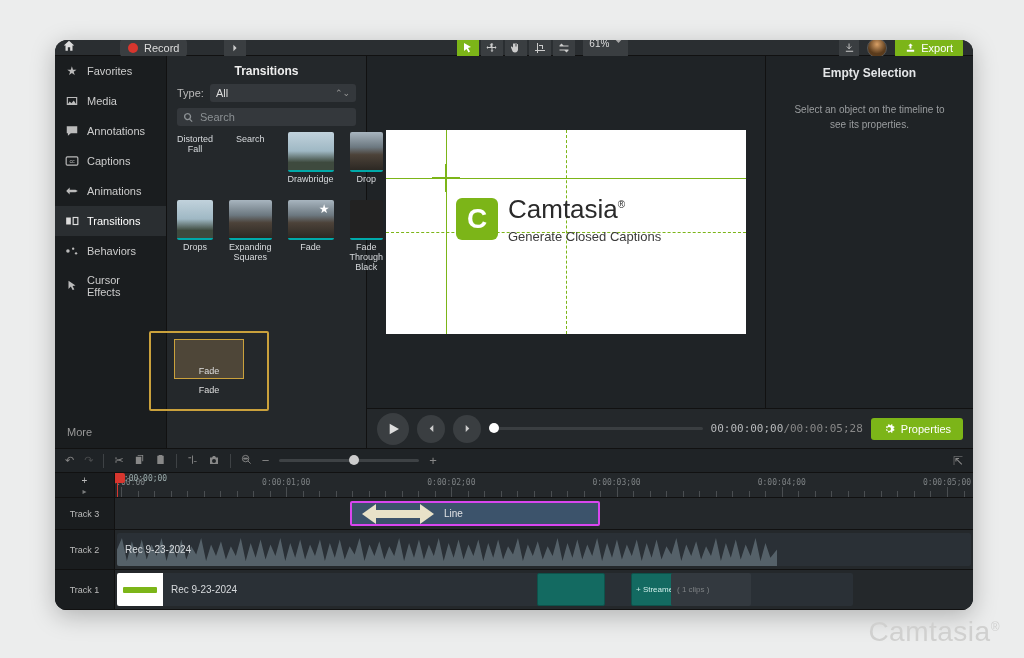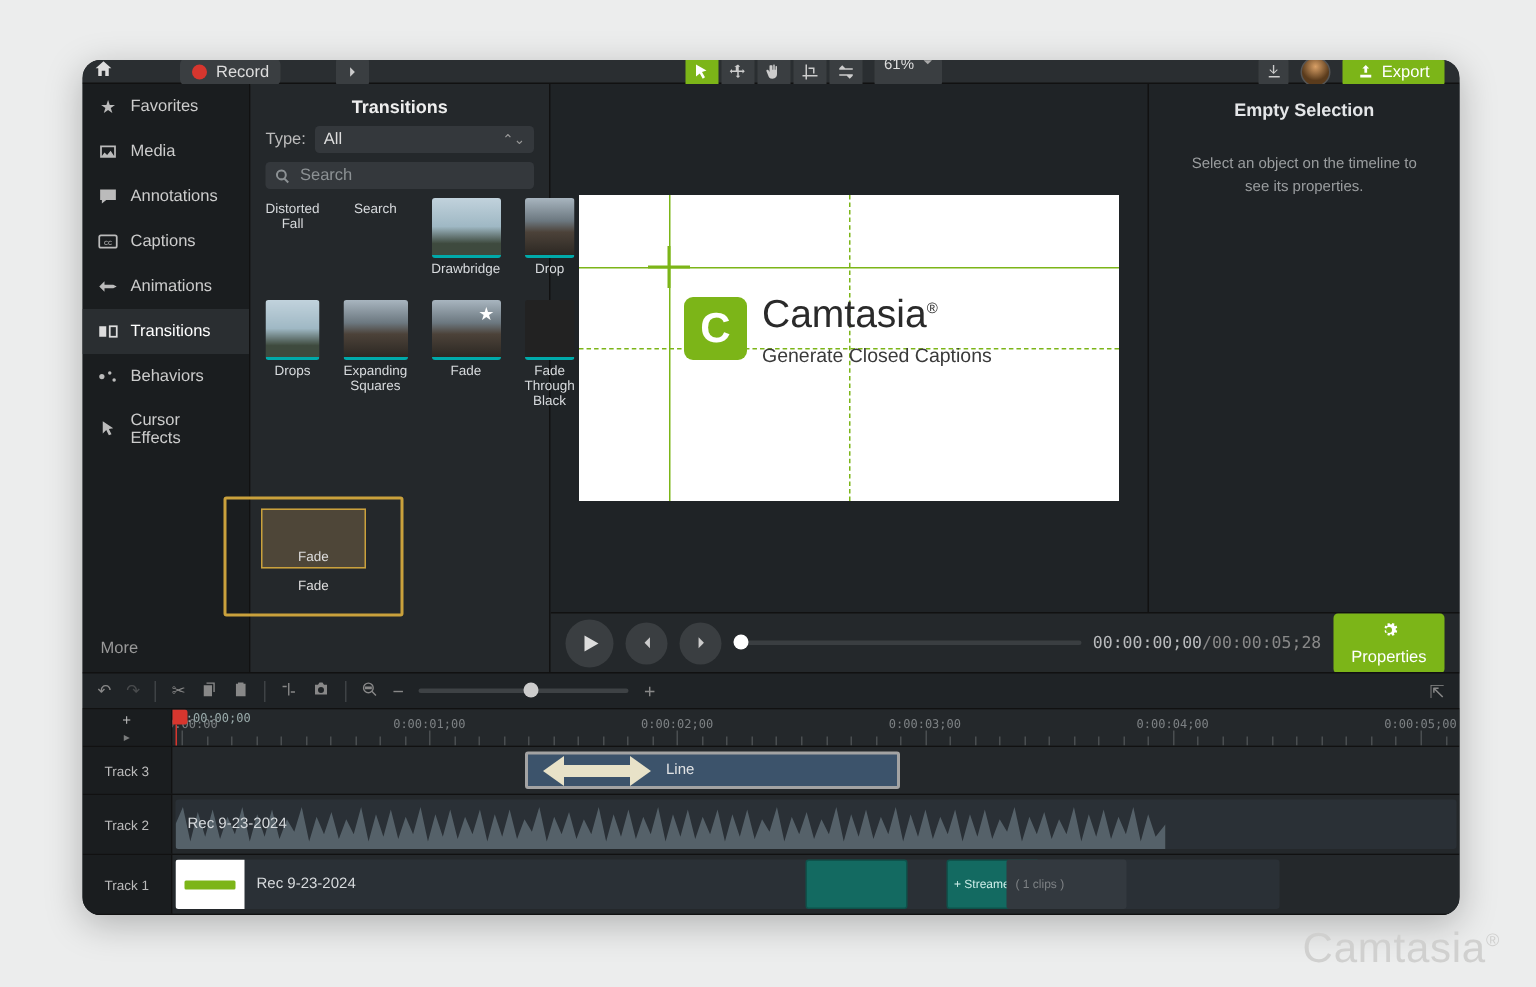--- a/index.html
+++ b/index.html
@@ -83,21 +83,21 @@
   .props-msg { text-align:center; color:#9a9d9f; font-size:10px; line-height:1.5; padding:0 10px; }
 
   
   .playbar { height:40px; background:#24282b; display:flex; align-items:center; padding:0 10px; gap:8px; border-top:1px solid #111; }
   .play-btn { width:28px; height:28px; border-radius:50%; background:#3a3e41; display:flex; align-items:center; justify-content:center; color:#ddd; }
   .play-main { width:32px; height:32px; }
   .seek { flex:1; height:3px; background:#3a3e41; border-radius:2px; position:relative; }
   .seek .dot { position:absolute; left:0; top:-4px; width:10px; height:10px; border-radius:50%; background:#fff; }
   .tc { font-family: ui-monospace, Menlo, monospace; font-size:11px; color:#888; }
   .tc .cur { color:#b8babc; }
-  .props-btn { display:flex; align-items:center; gap:6px; background:#7cb518; color:#fff; padding:5px 12px; border-radius:3px; font-size:11px; margin-left:auto;flex-direction:column; }
+  .props-btn { display:flex; align-items:center; gap:6px; background:#7cb518; color:#fff; padding:5px 12px; border-radius:3px; font-size:11px; margin-left:auto; }
 
   
   .tl-tools { height:24px; background:#1f2326; display:flex; align-items:center; gap:10px; padding:0 10px; border-top:1px solid #111; color:#888; font-size:11px; }
   .tl-tools .sep { width:1px; height:14px; background:#3e4245; }
   .tl-tools .zoom-slider { width:140px; height:3px; background:#3e4245; position:relative; border-radius:2px; }
   .tl-tools .zoom-slider .knob { position:absolute; left:70px; top:-4px; width:10px; height:10px; border-radius:50%; background:#ccc; }
   .tl-tools .spacer { flex:1; }
   .tl-tools .pop { font-size:12px; }
 
   .timeline { background:#1f2326; }
@@ -111,21 +111,21 @@
   .ruler .playhead .line { position:absolute; left:0; top:10px; width:1px; height:140px; background:#d7362e; }
   .ruler .ticks { position:absolute; inset:0; }
   .tick { position:absolute; bottom:0; width:1px; height:6px; background:#4a4e51; }
   .tick.major { height:10px; }
   .tick-lbl { position:absolute; bottom:10px; transform:translateX(-50%); font-size:8px; color:#7c8083; font-family:ui-monospace,Menlo,monospace; }
 
   .track-row { display:flex; height:32px; border-bottom:1px solid #111; }
   .track-row.tall { height:40px; }
   .track-lane { flex:1; position:relative; background:#24282b; overflow:hidden; }
   .clip { position:absolute; top:3px; bottom:3px; border-radius:2px; display:flex; align-items:center; font-size:10px; color:#e0e2e4; overflow:hidden; }
-  .clip.line { left:235px; width:250px; background:#3c536b; border:2px solid #a3a3a3; }
+  .clip.line { left:235px; width:250px; background:#3c536b; border:2px solid #d946ef; }
   .clip.line .arrows { margin:0 10px; display:flex; align-items:center; gap:0; }
   .arrow-body { width:44px; height:8px; background:#e8e2c8; }
   .arrow-head { width:0; height:0; border-top:10px solid transparent; border-bottom:10px solid transparent; }
   .arrow-head.l { border-right:14px solid #e8e2c8; }
   .arrow-head.r { border-left:14px solid #e8e2c8; }
 
   .clip.audio { left:2px; right:2px; background:#2a3036; }
   .wave { position:absolute; left:0; right:0; height:100%; opacity:0.85; }
   .wave path { fill:#5d6a72; }
   .clip .name { position:relative; z-index:1; padding-left:8px; color:#d7dadd; font-size:10px; }

